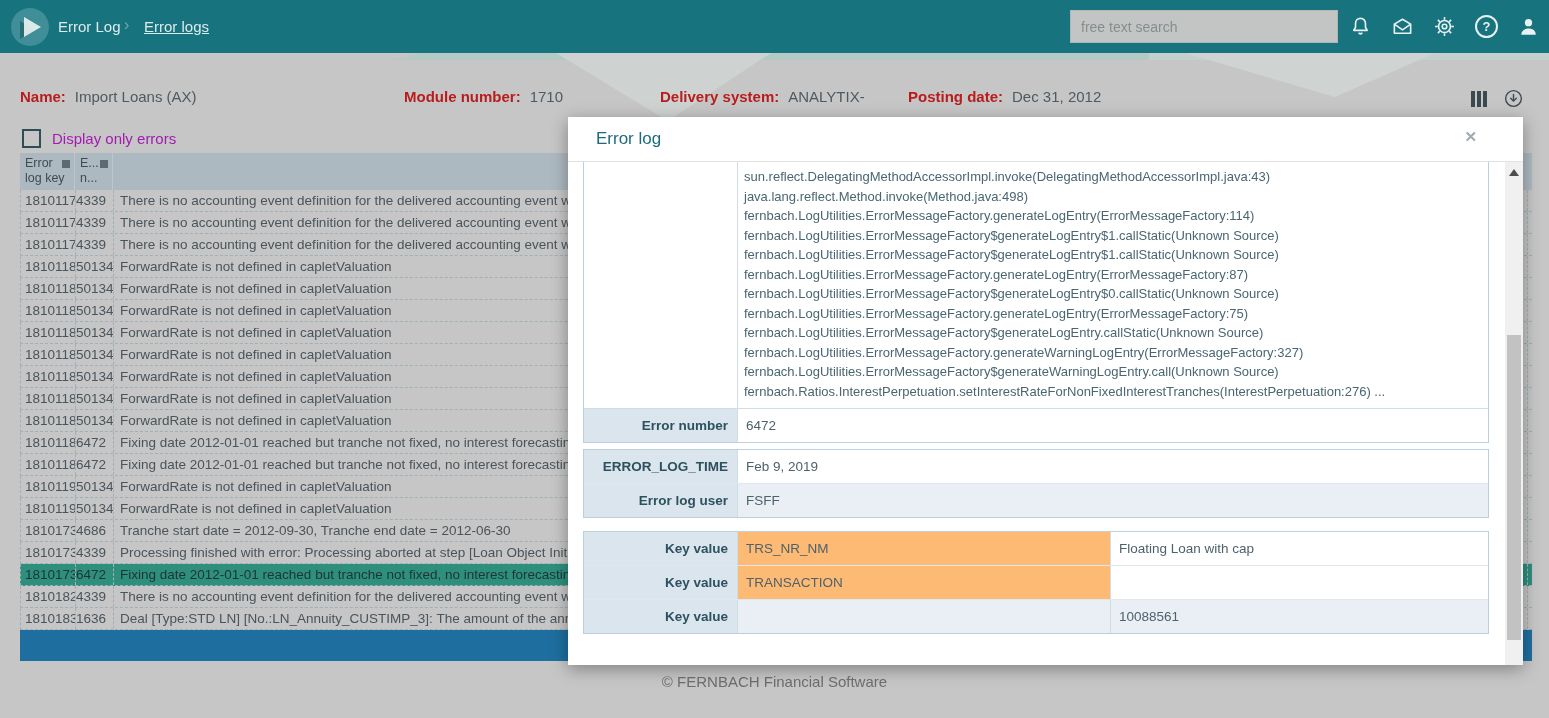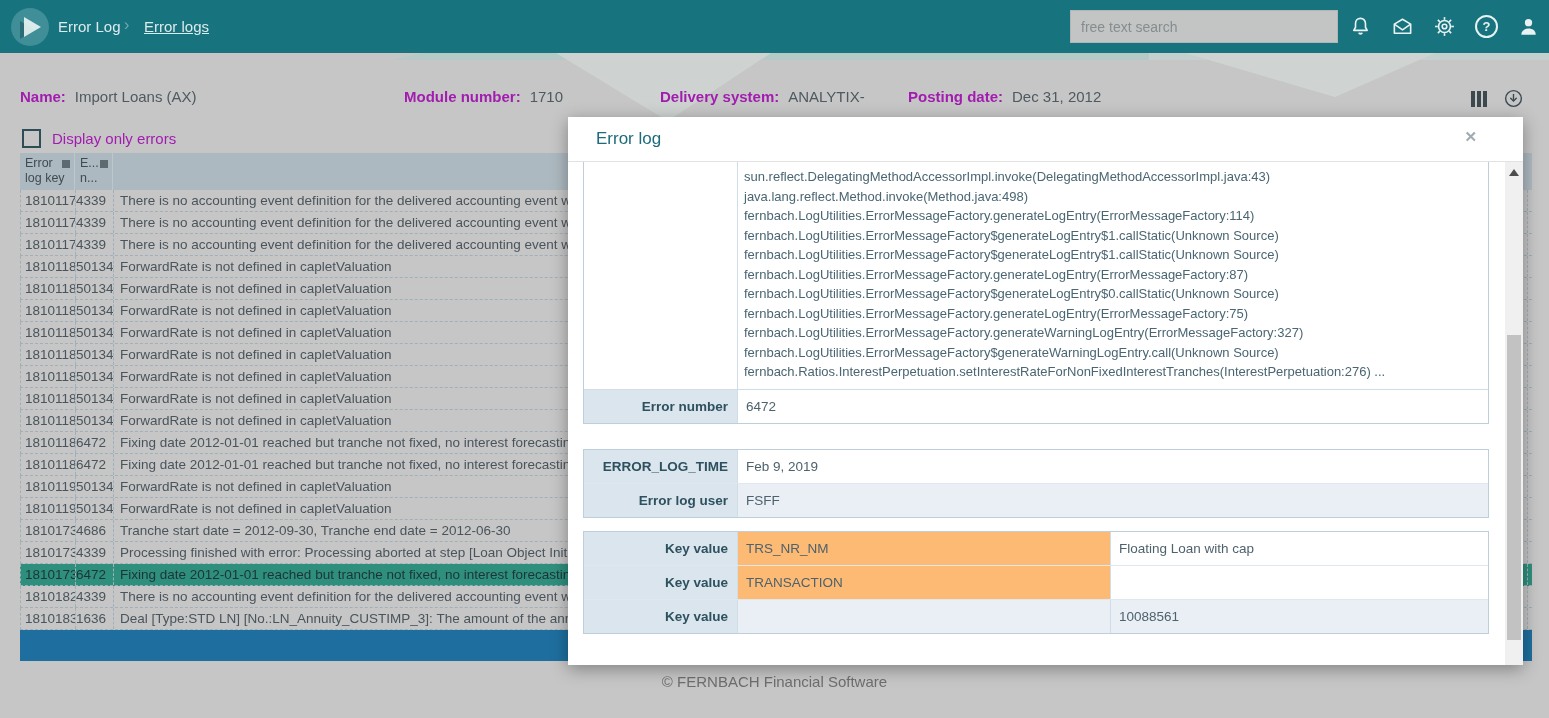--- a/index.html
+++ b/index.html
@@ -32,21 +32,21 @@
   .deco-band2{left:1149px;top:53px;width:400px;height:7px;background:#c3d0ce;}
   .deco-tri1{left:556px;top:53px;width:215px;height:68px;background:#ced3d1;
      clip-path:polygon(0 0,100% 0,52% 100%);}
   .deco-tri2{left:1185px;top:53px;width:250px;height:44px;background:#cfd4d3;
      clip-path:polygon(0 0,100% 0,60% 100%);}
 
   
   .toolbar{position:absolute;left:20px;top:88px;width:1450px;height:22px;z-index:1;}
   .tf{position:absolute;top:0;display:flex;gap:9px;white-space:nowrap;font-size:15px;}
   .tf:nth-child(1){left:0;} .tf:nth-child(2){left:384px;} .tf:nth-child(3){left:640px;align-items:flex-end;} .tf:nth-child(4){left:888px;}
-  .tf-label{font-weight:bold;color:#a21caf;}
+  .tf-label{font-weight:bold;color:#b91c1c;}
   .tf-value{color:#4e5a60;}
   .toolbar-icons{position:absolute;right:25px;top:88px;display:flex;gap:16px;align-items:center;z-index:1;}
   .bars{display:flex;gap:2px;cursor:pointer;}
   .bars div{width:4px;height:16px;background:#3c4a50;}
 
   
   .filter{position:absolute;left:22px;top:129px;display:flex;align-items:center;gap:11px;z-index:1;}
   .checkbox{width:15px;height:15px;border:2px solid #2e4e57;background:transparent;cursor:pointer;}
   .filter-label{font-size:15px;color:#a21caf;}
 
@@ -352,20 +352,21 @@
         <div class="trace-label"></div>
         <div class="trace-value">
             <div class="trace-line">sun.reflect.DelegatingMethodAccessorImpl.invoke(DelegatingMethodAccessorImpl.java:43)</div>
             <div class="trace-line">java.lang.reflect.Method.invoke(Method.java:498)</div>
             <div class="trace-line">fernbach.LogUtilities.ErrorMessageFactory.generateLogEntry(ErrorMessageFactory:114)</div>
             <div class="trace-line">fernbach.LogUtilities.ErrorMessageFactory$generateLogEntry$1.callStatic(Unknown Source)</div>
             <div class="trace-line">fernbach.LogUtilities.ErrorMessageFactory$generateLogEntry$1.callStatic(Unknown Source)</div>
             <div class="trace-line">fernbach.LogUtilities.ErrorMessageFactory.generateLogEntry(ErrorMessageFactory:87)</div>
             <div class="trace-line">fernbach.LogUtilities.ErrorMessageFactory$generateLogEntry$0.callStatic(Unknown Source)</div>
             <div class="trace-line">fernbach.LogUtilities.ErrorMessageFactory.generateLogEntry(ErrorMessageFactory:75)</div>
+            <div class="trace-line">fernbach.LogUtilities.ErrorMessageFactory$generateLogEntry.callStatic(Unknown Source)</div>
             <div class="trace-line">fernbach.LogUtilities.ErrorMessageFactory.generateWarningLogEntry(ErrorMessageFactory:327)</div>
             <div class="trace-line">fernbach.LogUtilities.ErrorMessageFactory$generateWarningLogEntry.call(Unknown Source)</div>
             <div class="trace-line">fernbach.Ratios.InterestPerpetuation.setInterestRateForNonFixedInterestTranches(InterestPerpetuation:276) ...</div>
           </div>
       </div>
       <div class="frow top-line">
         <div class="flabel">Error number</div>
         <div class="fvalue">6472</div>
       </div>
     </div>

